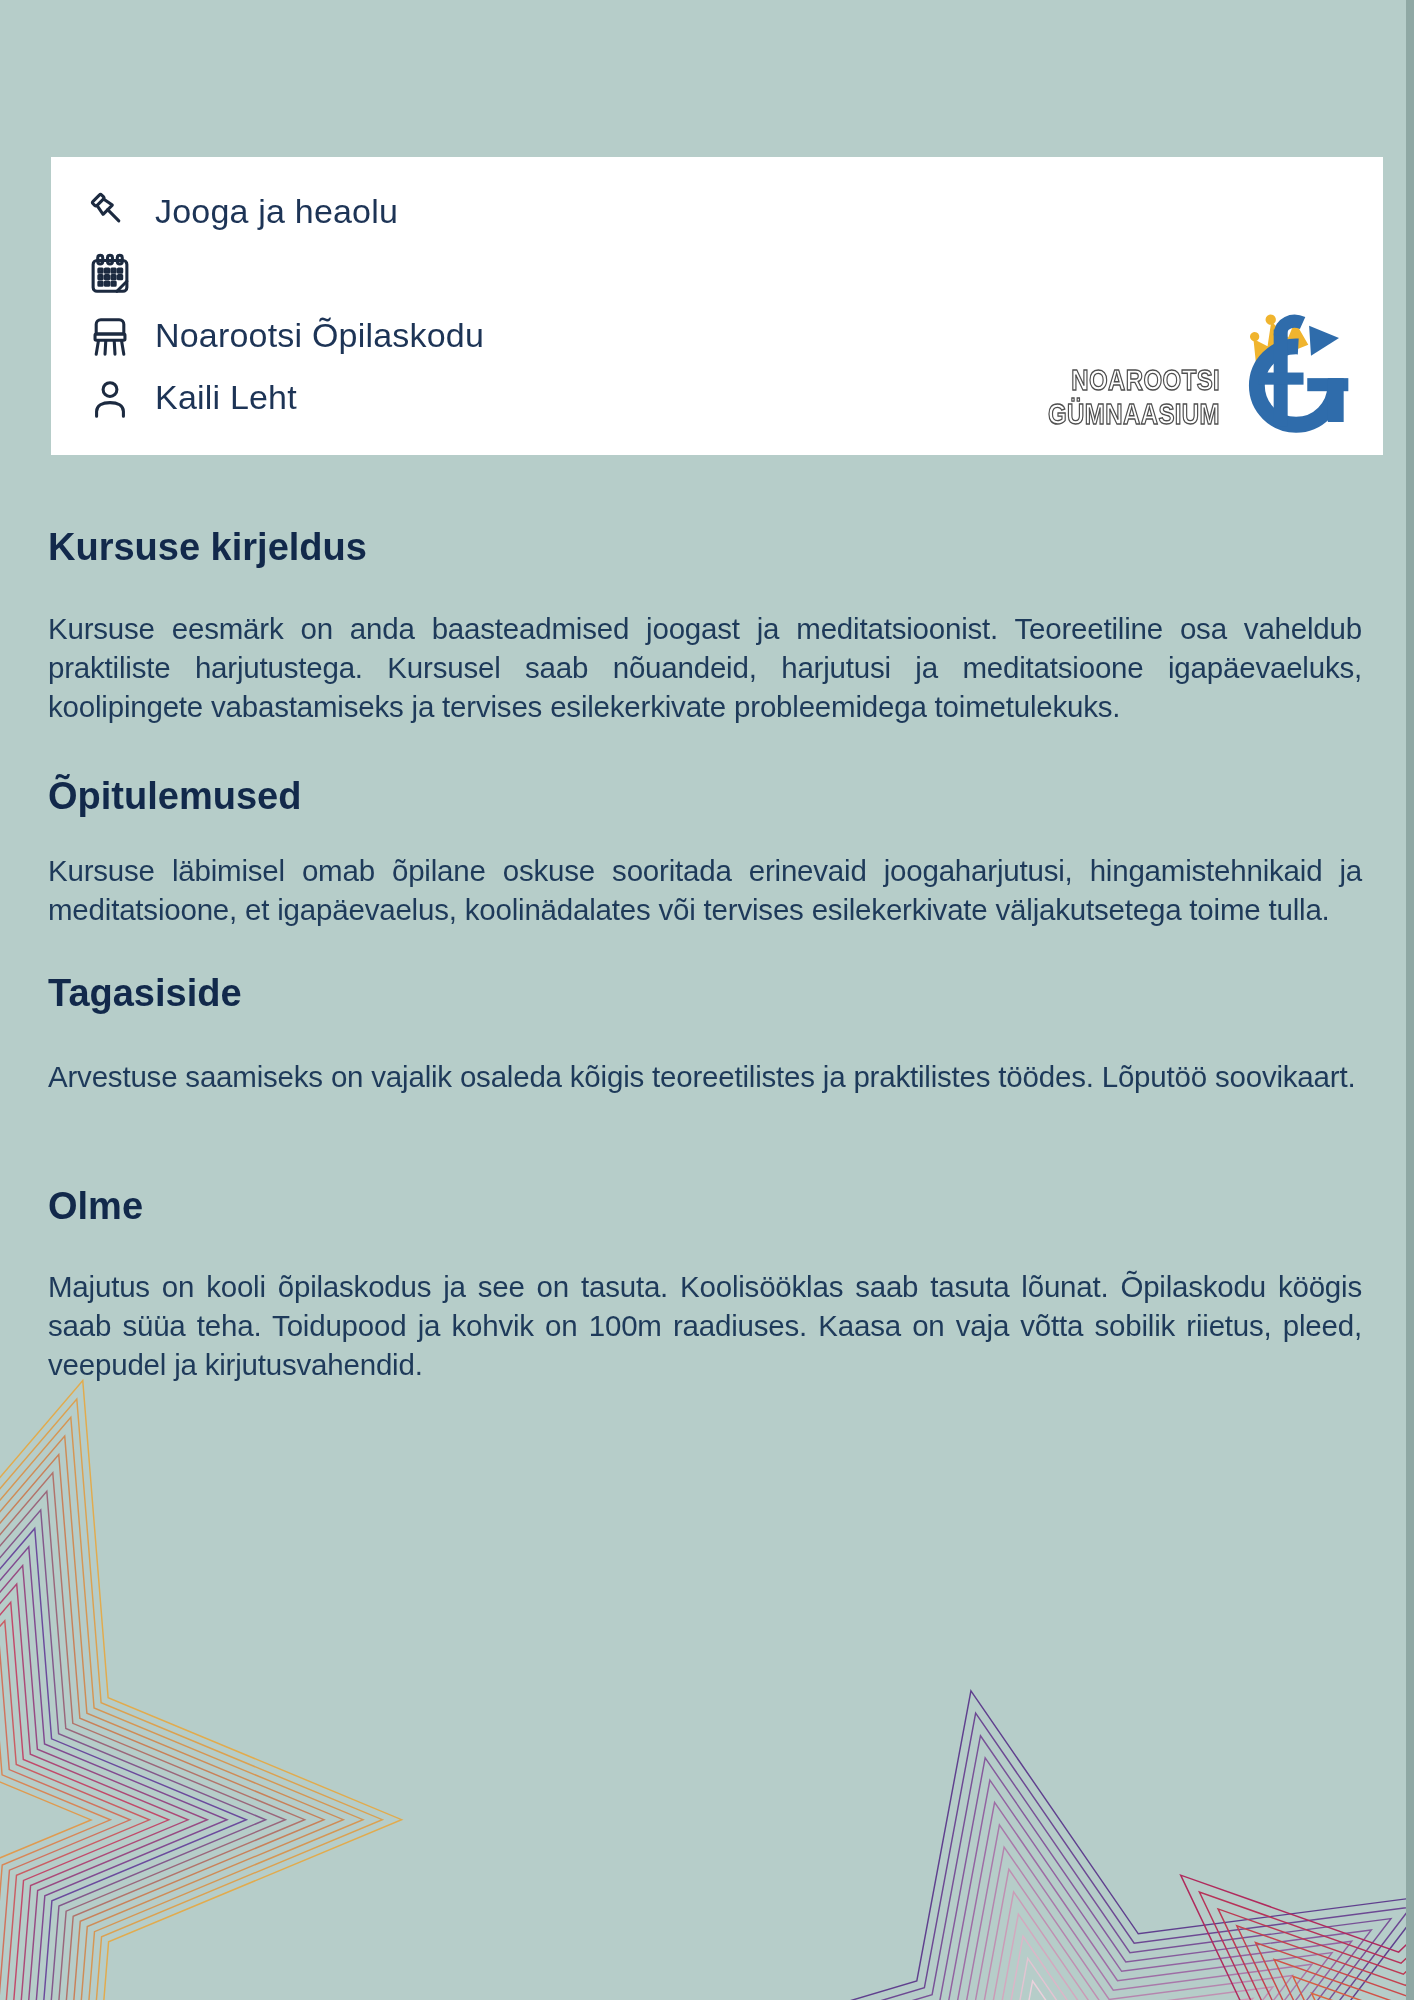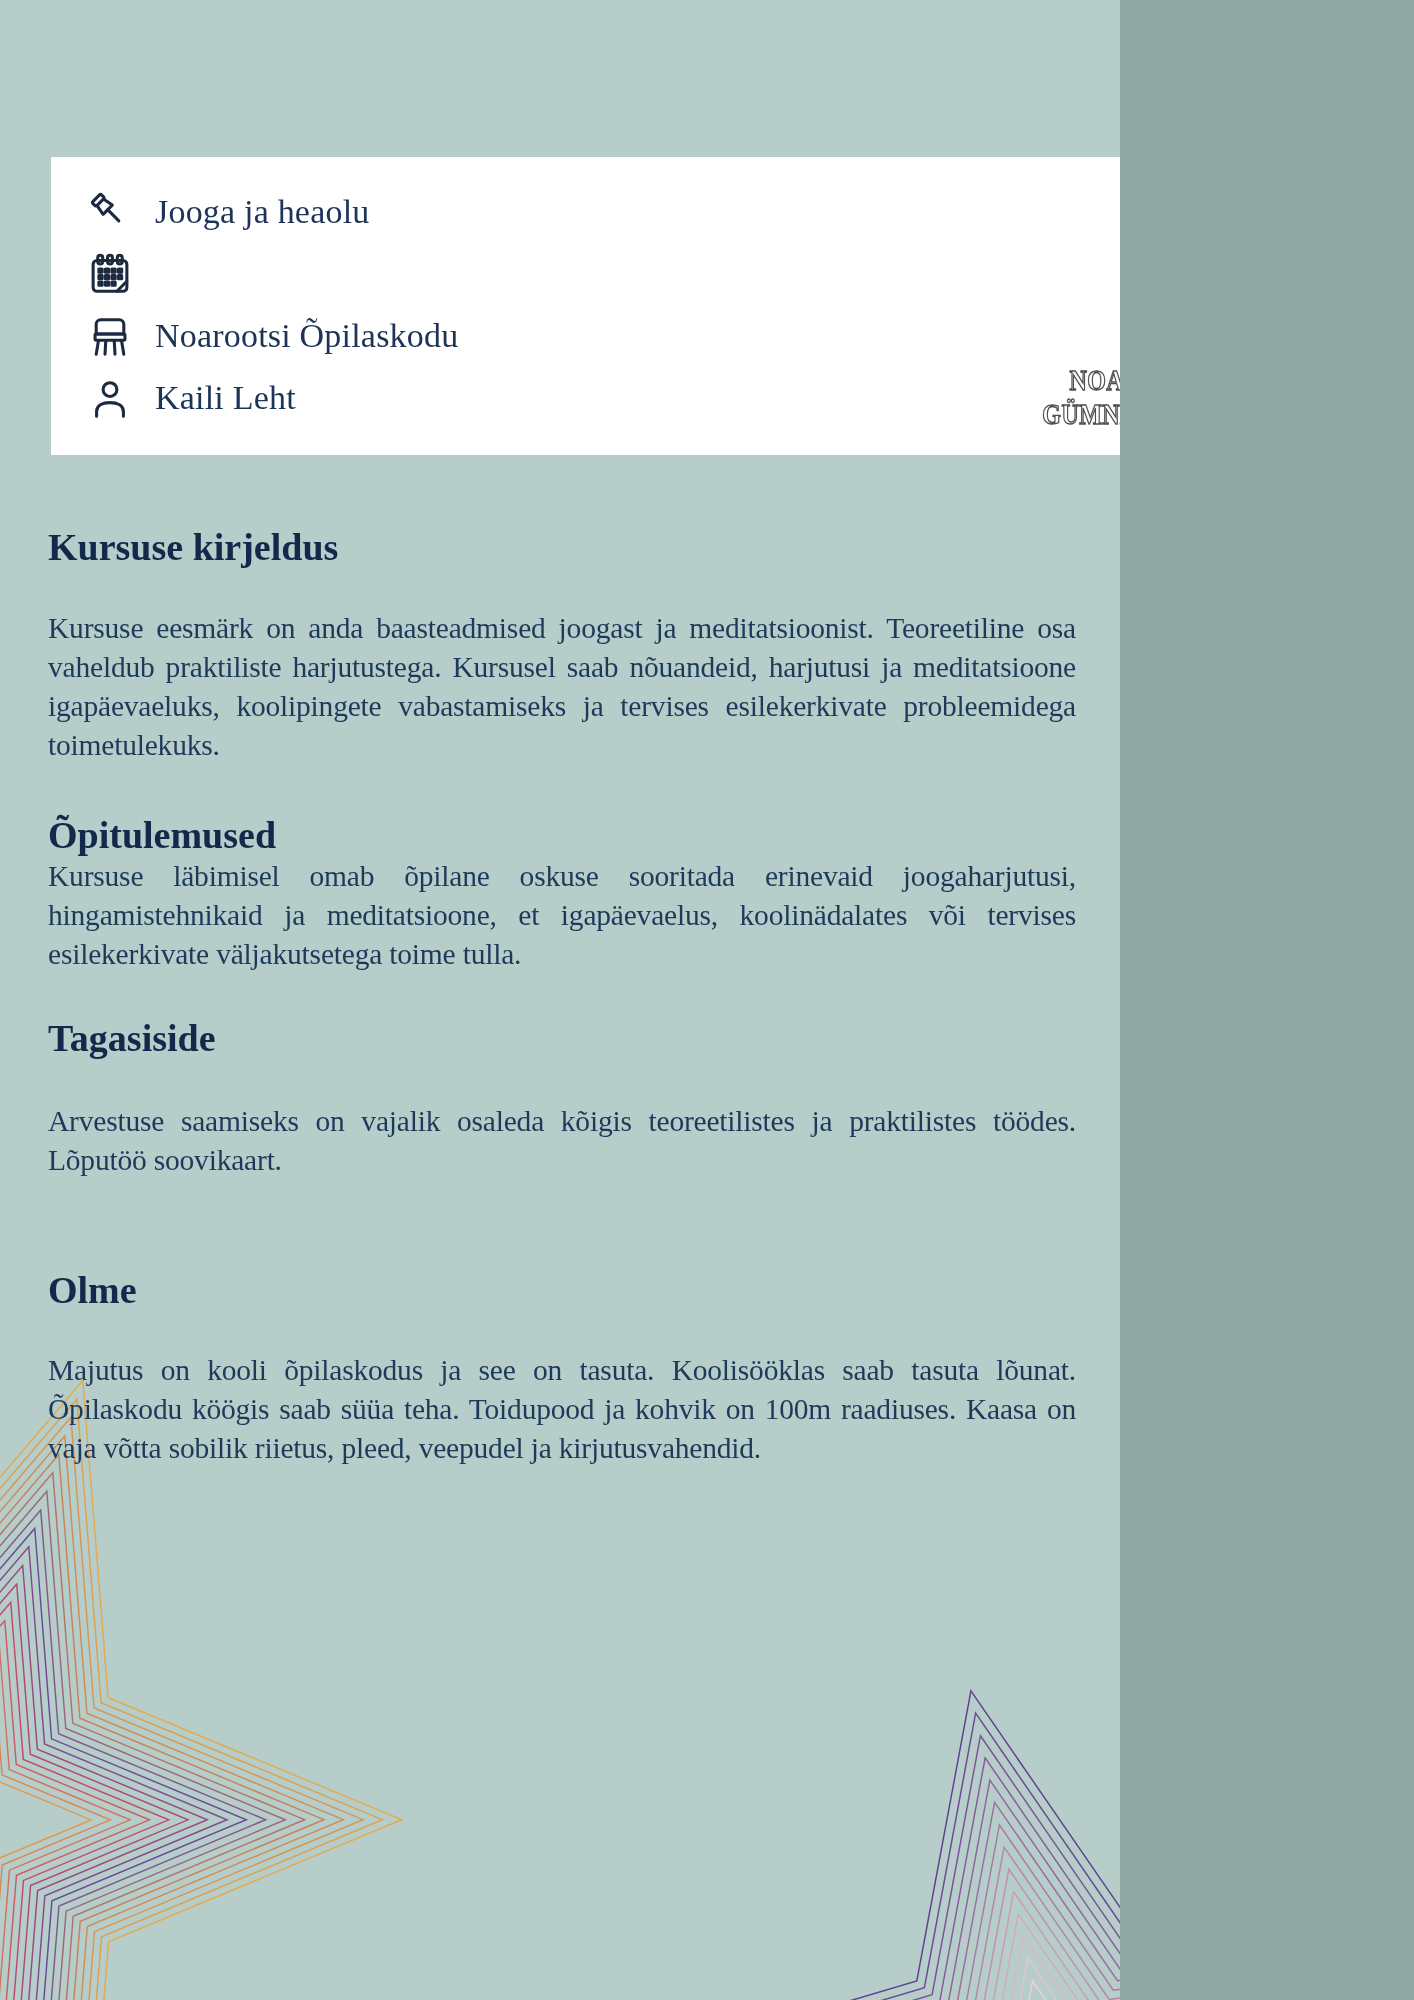--- a/index.html
+++ b/index.html
@@ -1,18 +1,18 @@
 <!DOCTYPE html>
 <html><head>
 <meta charset="utf-8">
 <style>
   html,body{margin:0;padding:0;background:#8fa8a4;}
   .page{
-    position:relative;width:1120px;height:2000px;overflow:hidden;
-    background:#b6cdc9;font-family:Liberation Serif, serif;
+    position:relative;width:1406px;height:2000px;overflow:hidden;
+    background:#b6cdc9;font-family:Liberation Sans, sans-serif;
   }
   .deco{position:absolute;left:0;top:0;width:1414px;height:2000px;z-index:0;}
   
   .card{position:absolute;left:51px;top:157px;width:1332px;height:298px;background:#ffffff;z-index:1;}
   .card-rows{position:absolute;left:36px;top:30px;display:flex;flex-direction:column;gap:13px;}
   .row{display:flex;align-items:center;gap:22px;height:49px;}
   .row .ic{width:46px;height:46px;flex:0 0 46px;}
   .row .ic svg{width:46px;height:46px;display:block;}
   .ic path,.ic rect,.ic circle,.ic line{fill:none;stroke:#1c2a40;stroke-width:1.6;stroke-linecap:round;stroke-linejoin:round;}
   .row-label{font-size:34px;color:#1d3456;letter-spacing:.2px;white-space:nowrap;}
@@ -27,21 +27,21 @@
     letter-spacing:.5px;white-space:nowrap;
   }
   .lft .outline-text{transform:scaleX(.80);transform-origin:right center;}
   .rgt .outline-text{transform:scaleX(.80);transform-origin:left center;}
   .monogram{width:140px;height:150px;}
   
   .content{position:absolute;left:48px;right:44px;top:455px;z-index:1;}
   .sec-h{font-size:38px;font-weight:bold;color:#12294b;line-height:44px;margin:0;}
   .sec-p{font-size:29.5px;line-height:39px;color:#1e3a5a;text-align:justify;margin:0;letter-spacing:-.2px;}
   .mt-h1{margin-top:70px;} .mt-p1{margin-top:40px;}
-  .mt-h2{margin-top:48px;} .mt-p2{}
+  .mt-h2{margin-top:48px;} .mt-p2{margin-top:33px;}
   .mt-h3{margin-top:42px;} .mt-p3{margin-top:42px;}
   .mt-h4{margin-top:88px;} .mt-p4{margin-top:39px;}
 </style>
 </head>
 <body>
 
 <div class="page">
 
   <svg class="deco" viewBox="0 0 1414 2000">
     <defs>

